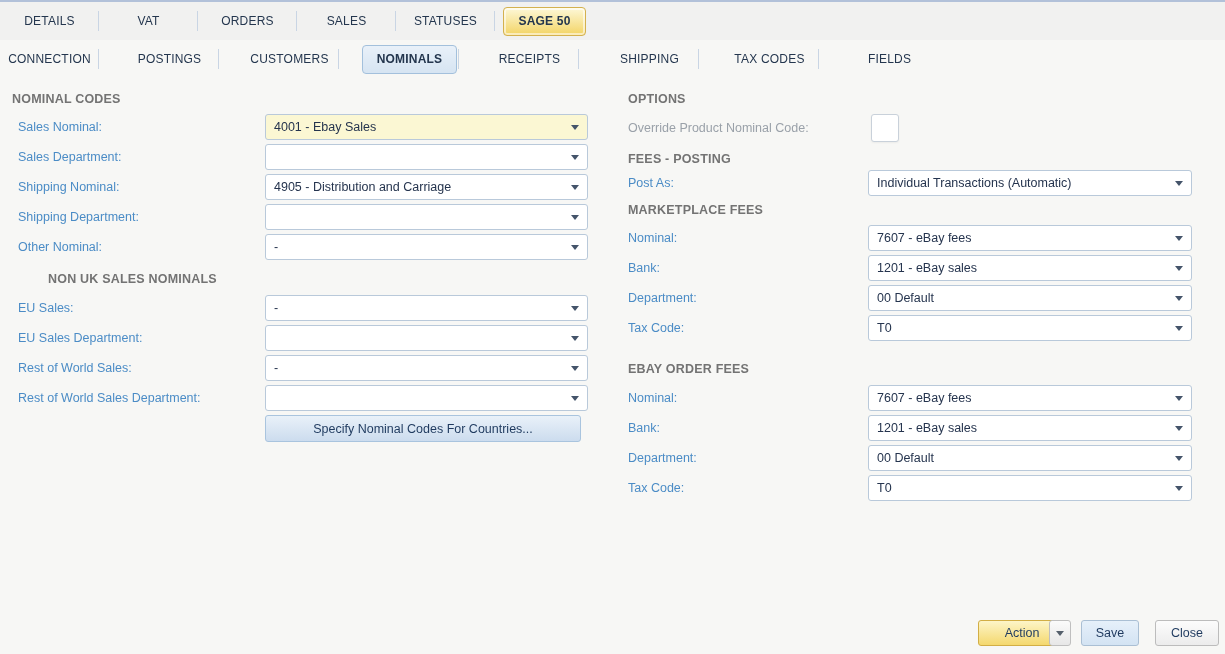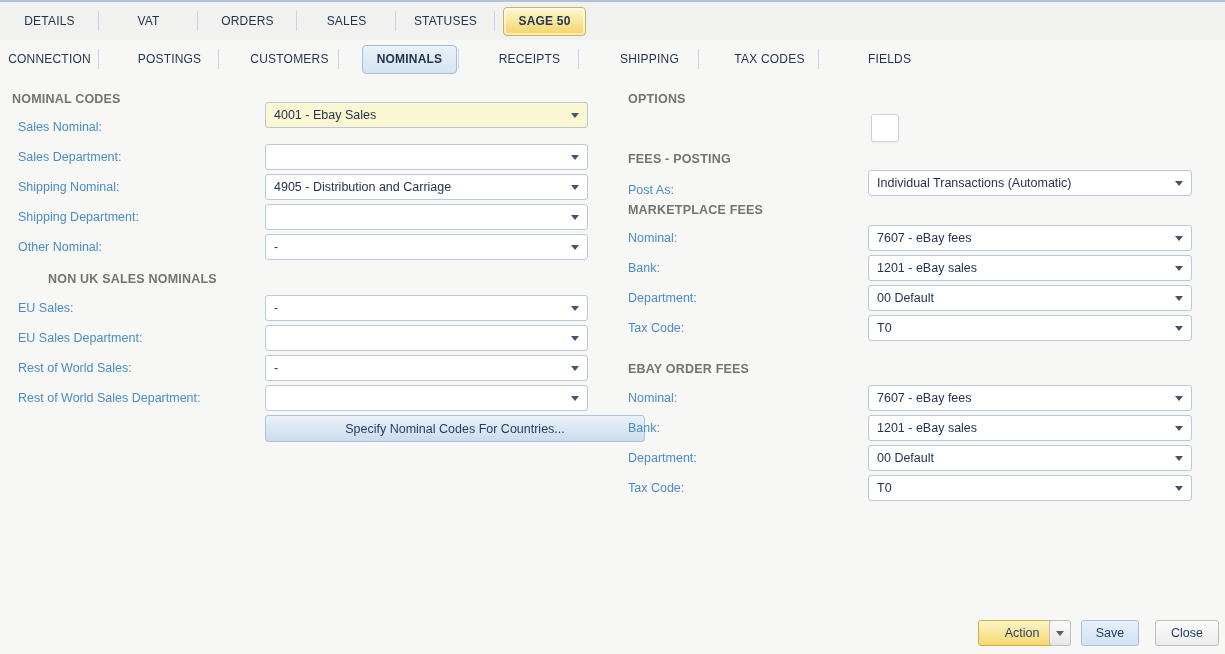--- a/index.html
+++ b/index.html
@@ -34,21 +34,21 @@
   .dd.r{left:868px;width:324px;padding-left:20px;}
   .dd.l{left:265px;}
 
   
   .cbx{position:absolute;width:28px;height:28px;box-sizing:border-box;background:#fff;border:1px solid #c9d1da;
        border-radius:3px;box-shadow:0 1px 2px rgba(0,0,0,.05);cursor:pointer;}
 
   
   .btn{position:absolute;height:26px;box-sizing:border-box;display:flex;align-items:center;justify-content:center;
        font-size:12.5px;color:#1f3a5f;border-radius:3px;cursor:pointer;}
-  .btn.wide{left:265px;width:380px;height:27px;background:linear-gradient(#e9f1f9,#ccdcee);border:1px solid #a9c4de;}
+  .btn.wide{left:265px;width:316px;height:27px;background:linear-gradient(#e9f1f9,#ccdcee);border:1px solid #a9c4de;}
   .btn.gold{background:linear-gradient(#fdf5c8,#f4d86e);border:1px solid #d2ae45;}
   .btn.bluish{background:linear-gradient(#e6f0fa,#d3e3f3);border:1px solid #aabfd4;}
   .btn.plain{background:linear-gradient(#fcfcfc,#ececec);border:1px solid #bcbcbc;}
   .btn.seg{background:linear-gradient(#fbfbfb,#e7e7e7);border:1px solid #bfbfbf;}
   .btn .tri{width:0;height:0;border-left:4px solid transparent;border-right:4px solid transparent;border-top:5px solid #55606c;}
 </style>
 </head>
 <body>
 
 <div class="app">
@@ -97,21 +97,21 @@
         <span>TAX CODES</span>
       </div>
     <div class="tabcell">
         <span>FIELDS</span>
       </div>
   </div>
 
   <div class="sechead" style="left:12px;top:90px;">NOMINAL CODES</div>
 
   <div class="flabel" style="left:18px;top:112px;">Sales Nominal:</div>
-  <div class="dd l hl" style="top:100px;">
+  <div class="dd l hl" style="top:112px;">
     <span class="dd-val">4001 - Ebay Sales</span>
     <span class="dd-arrow"></span>
   </div>
 
   <div class="flabel" style="left:18px;top:142px;">Sales Department:</div>
   <div class="dd l" style="top:142px;">
     <span class="dd-val"></span>
     <span class="dd-arrow"></span>
   </div>
 
@@ -158,25 +158,26 @@
     <span class="dd-val"></span>
     <span class="dd-arrow"></span>
   </div>
 
   <div class="btn wide" style="top:413px;">
     <span>Specify Nominal Codes For Countries...</span>
   </div>
 
   <div class="sechead" style="left:628px;top:90px;">OPTIONS</div>
 
+  <div class="flabel dim" style="left:628px;top:112px;">Override Product Nominal Code:</div>
   <div class="cbx" style="left:871px;top:112px;"></div>
 
   <div class="sechead" style="left:628px;top:150px;">FEES - POSTING</div>
 
-  <div class="flabel" style="left:628px;top:168px;margin-top:7px;">Post As:</div>
+  <div class="flabel" style="left:628px;top:168px;">Post As:</div>
   <div class="dd r" style="top:168px;">
     <span class="dd-val">Individual Transactions (Automatic)</span>
     <span class="dd-arrow"></span>
   </div>
 
   <div class="sechead" style="left:628px;top:201px;">MARKETPLACE FEES</div>
 
   <div class="flabel" style="left:628px;top:223px;">Nominal:</div>
   <div class="dd r" style="top:223px;">
     <span class="dd-val">7607 - eBay fees</span>

